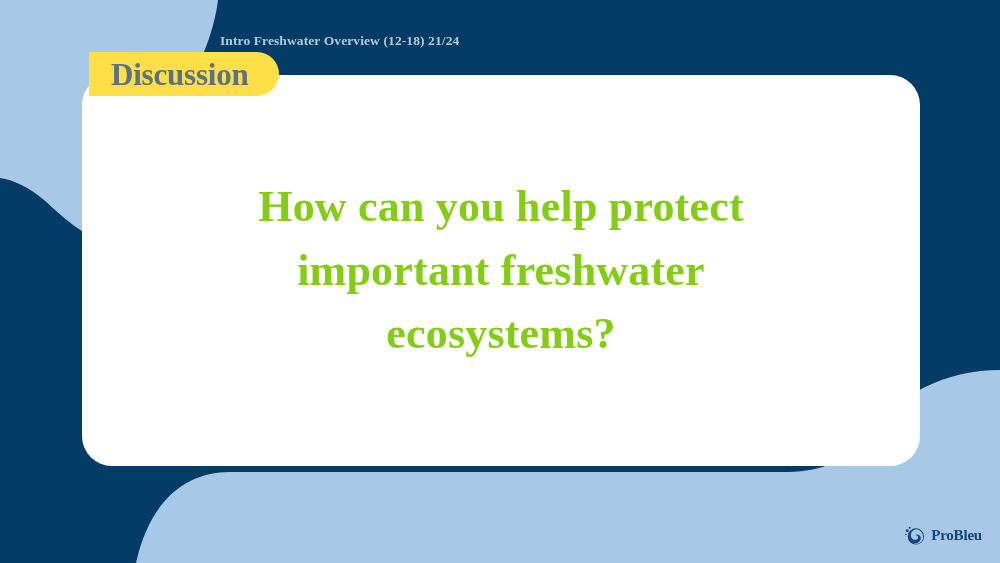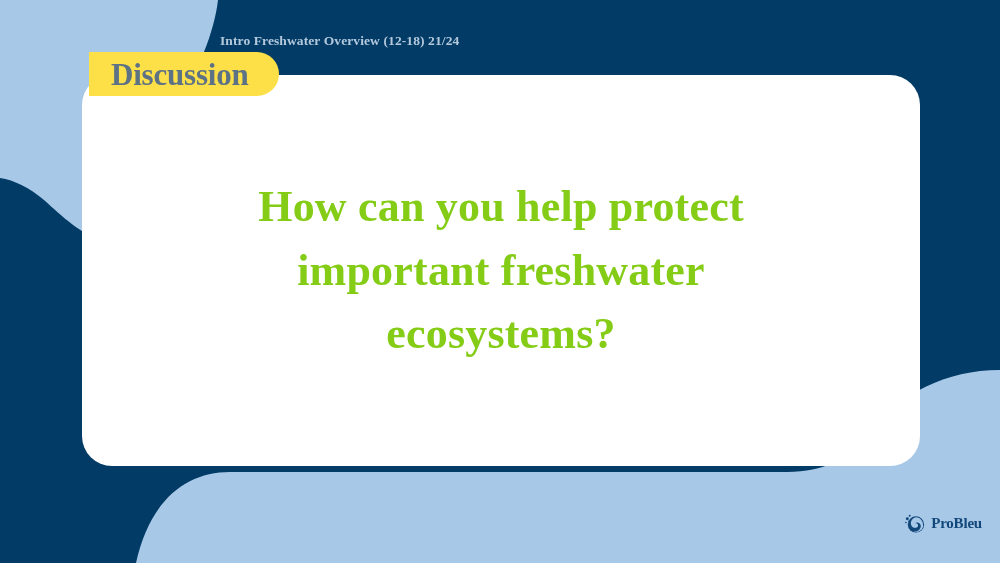--- a/index.html
+++ b/index.html
@@ -96,21 +96,21 @@
     text-align: center;
     line-height: 1.45;
     letter-spacing: 0.2px;
     margin: 0;
   }
 
   
   #brand-logo {
     position: absolute;
     right: 18px;
-    bottom: 28px;
+    bottom: 16px;
     display: flex;
     align-items: center;
     gap: 5px;
     z-index: 8;
   }
   #brand-logo .logo-mark {
     width: 23px;
     height: 23px;
     display: block;
   }

